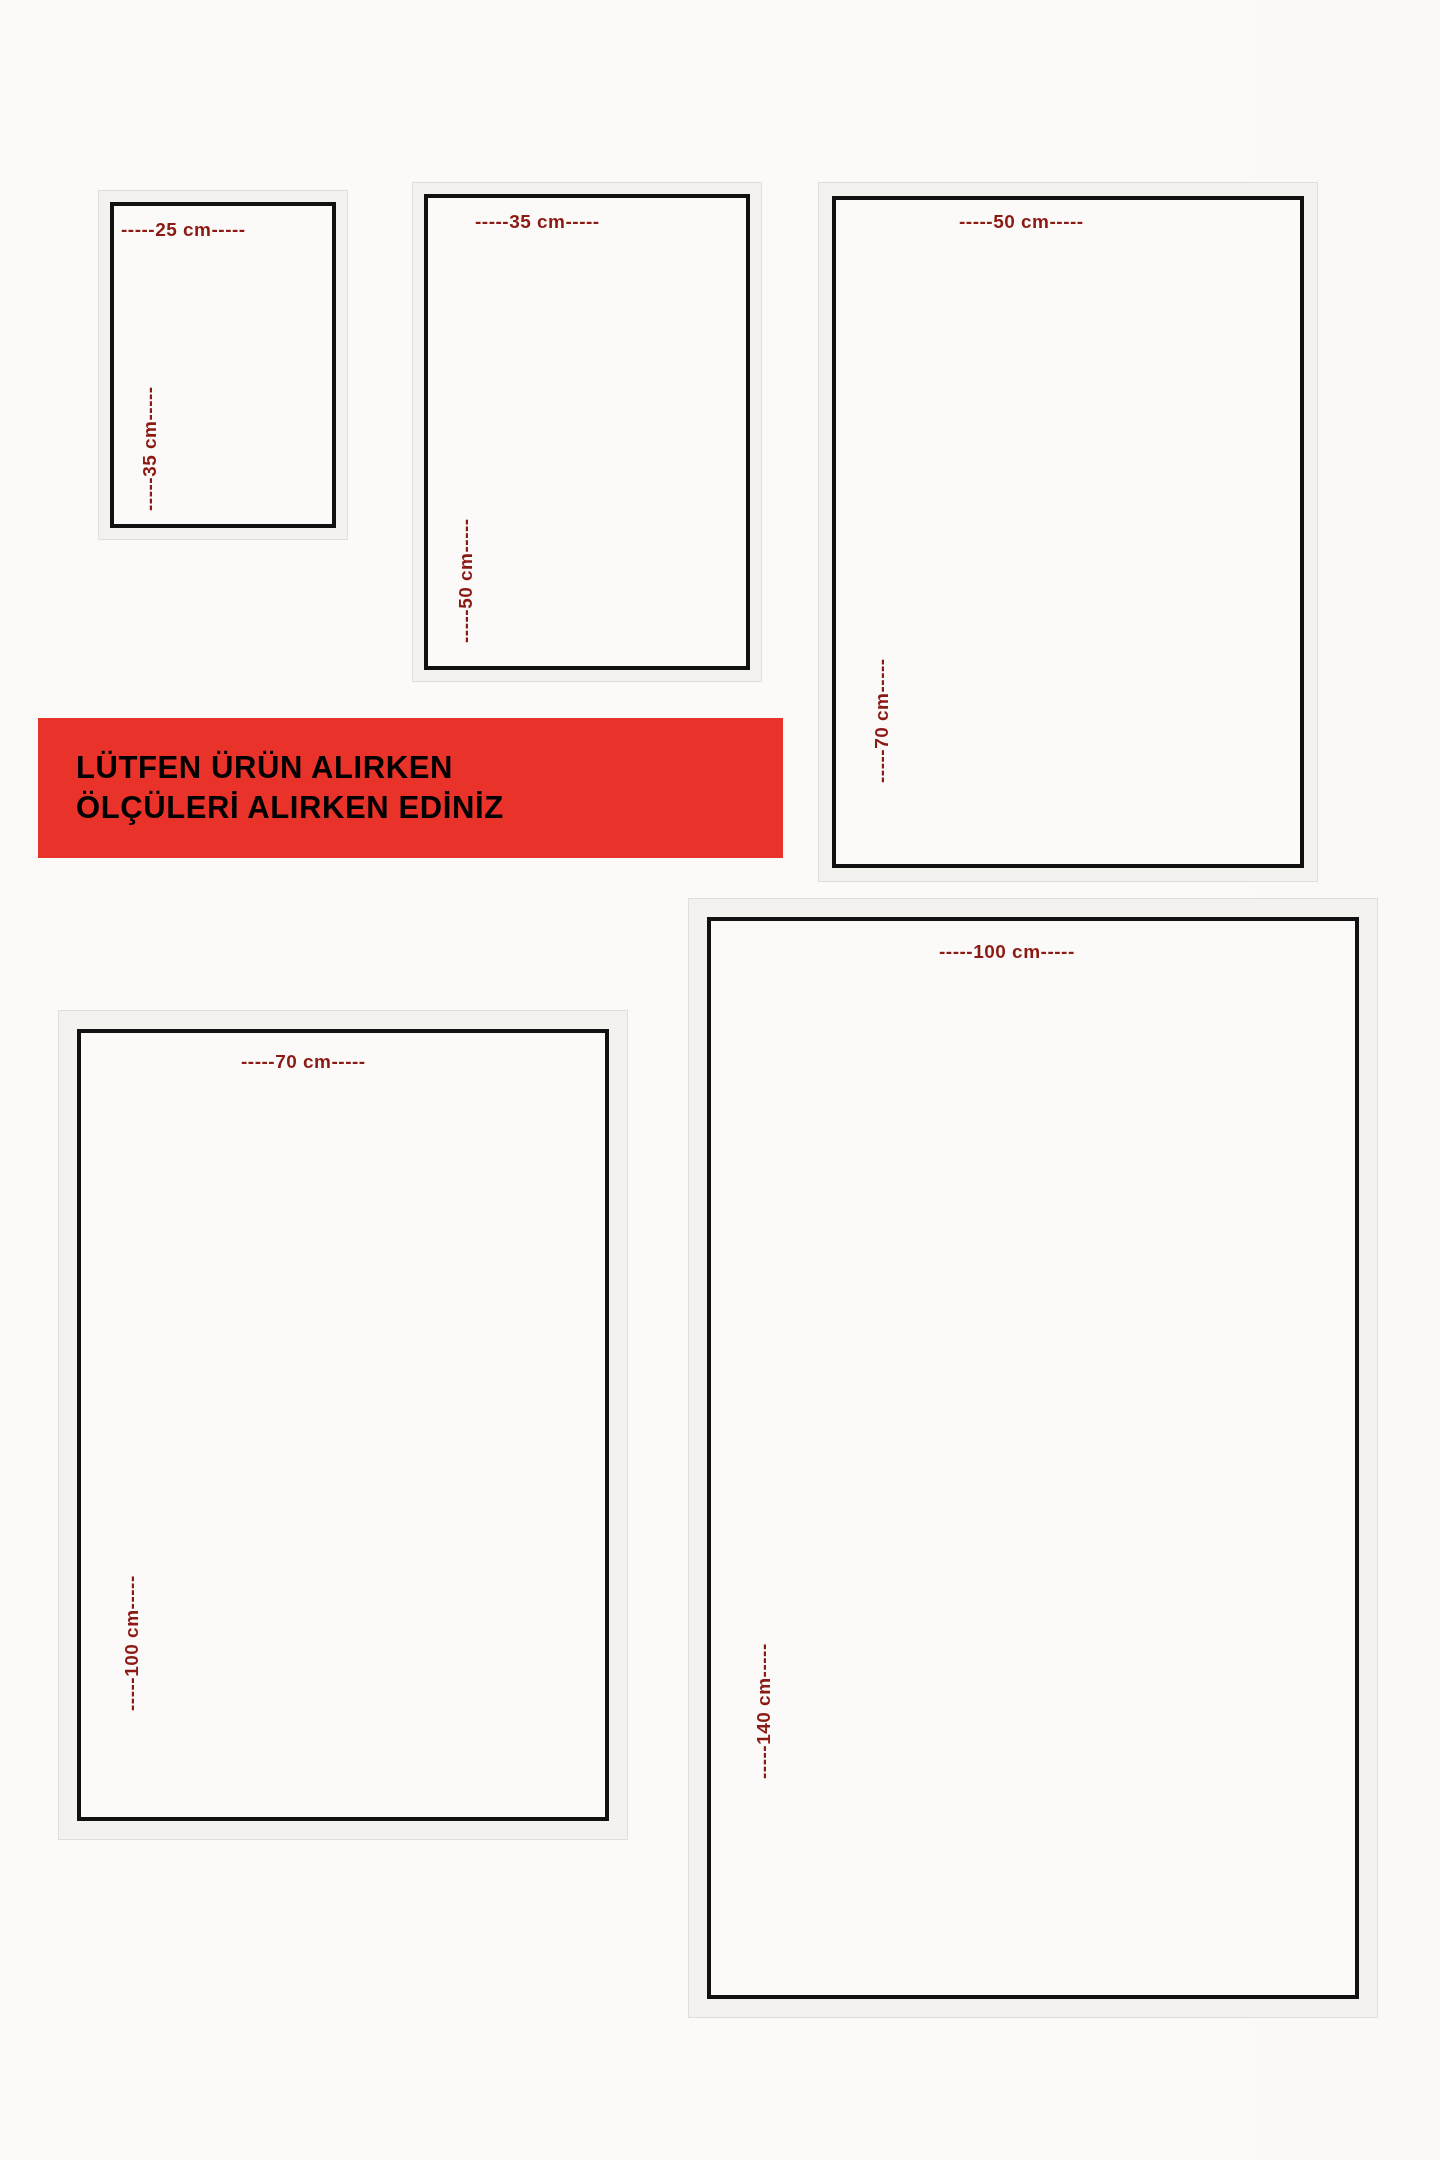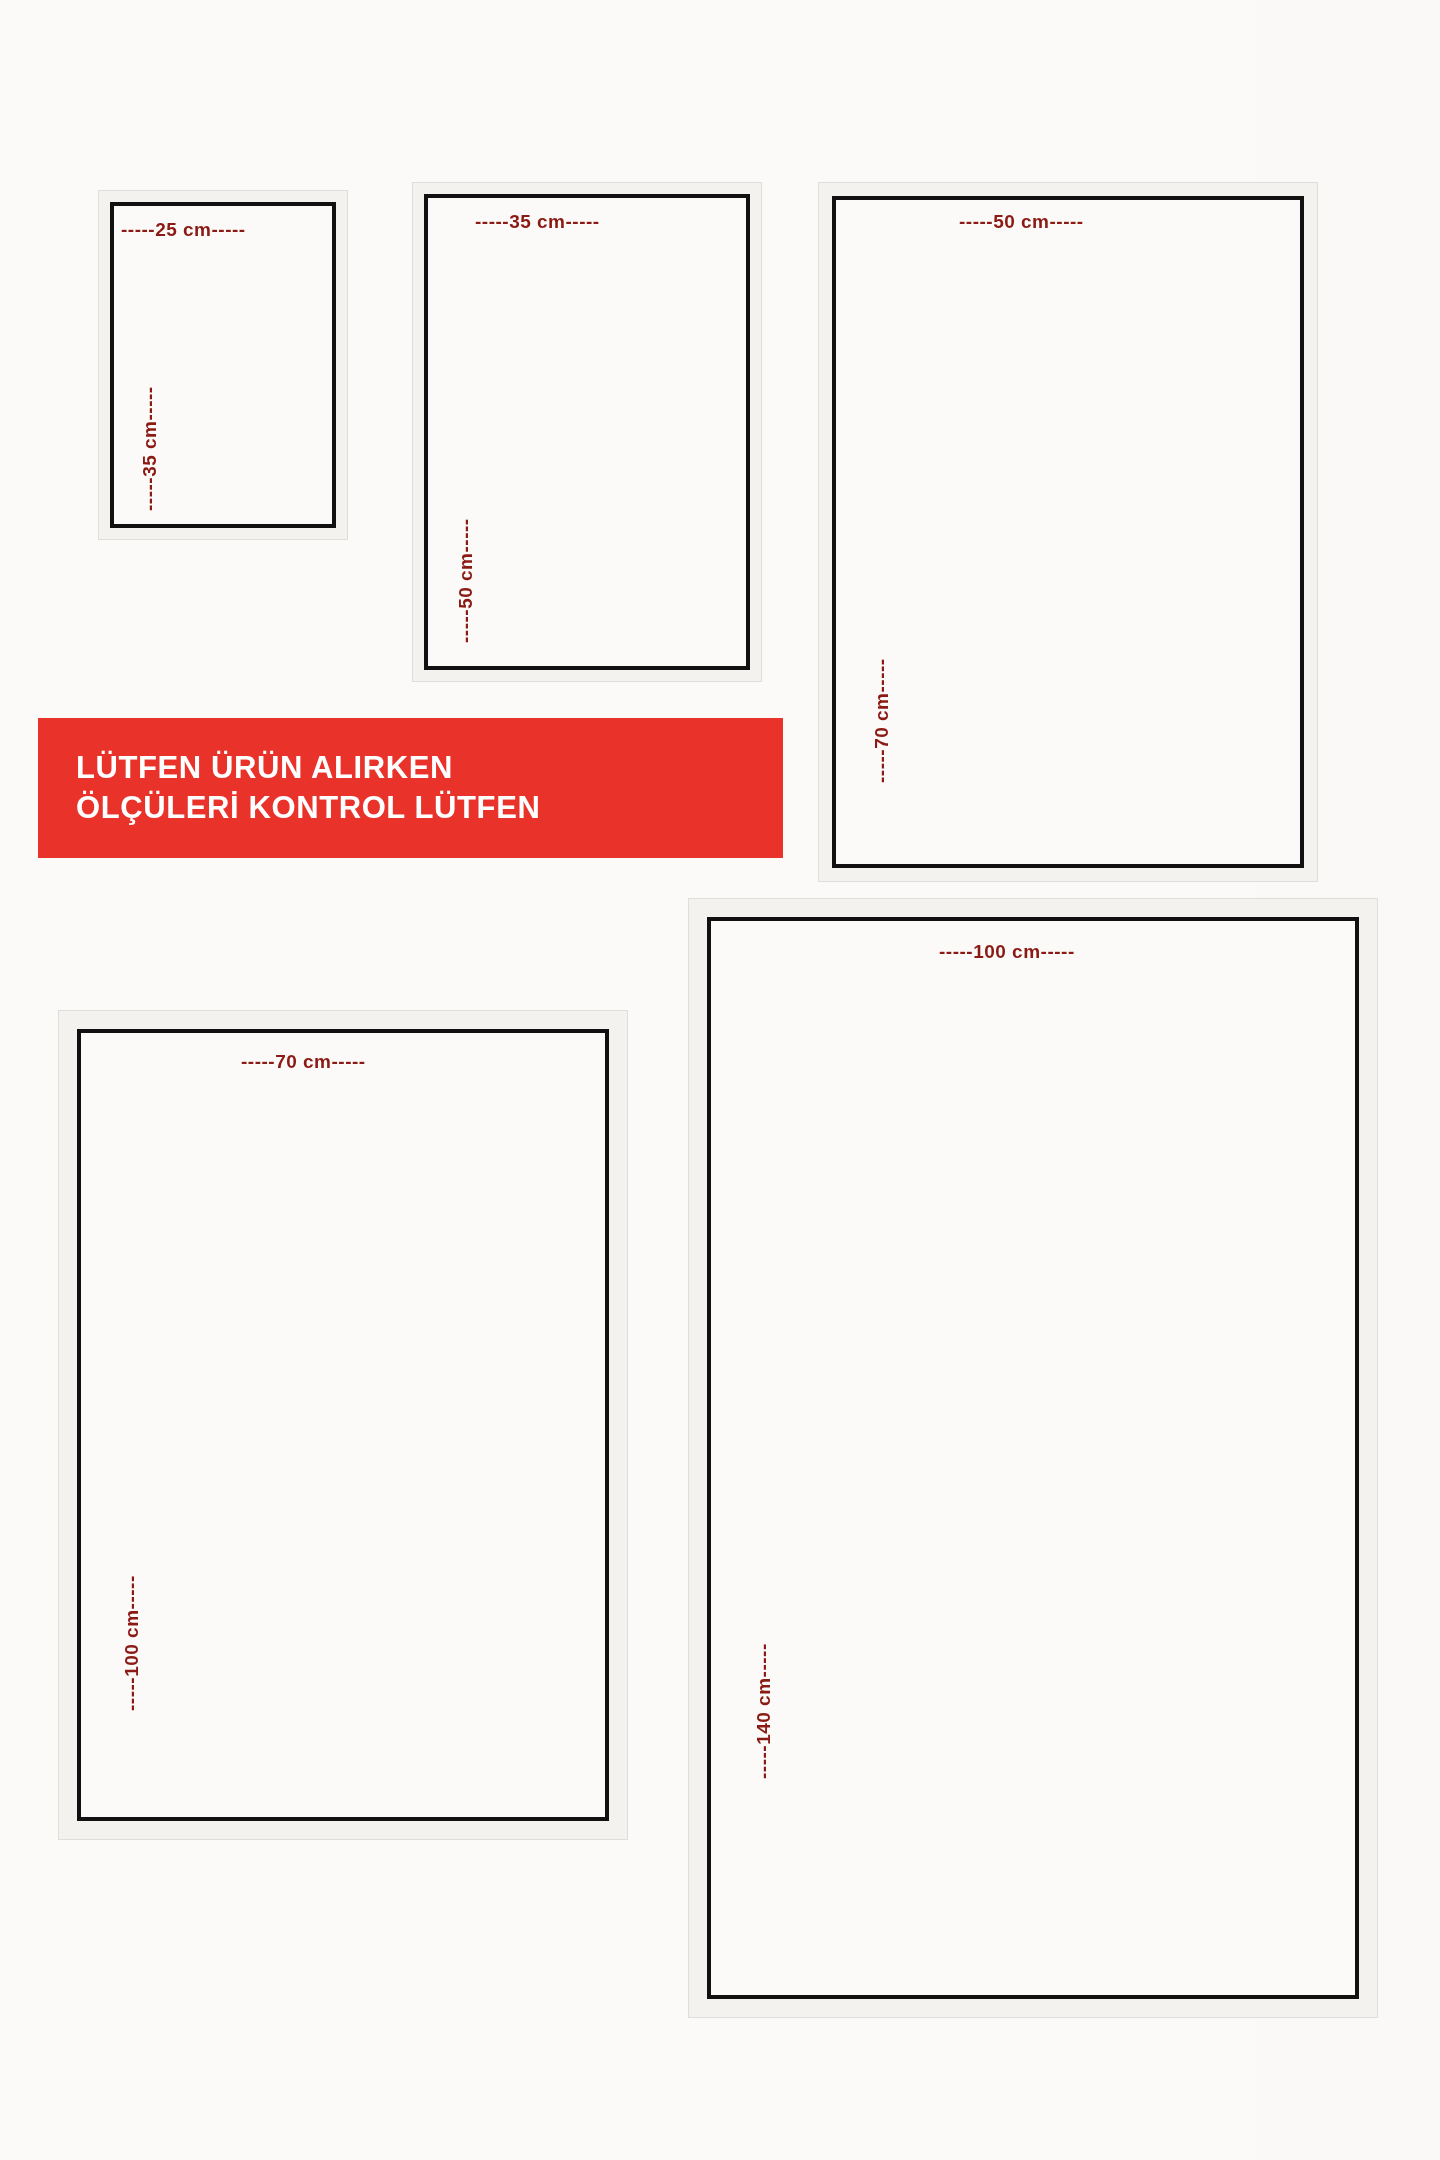--- a/index.html
+++ b/index.html
@@ -43,21 +43,21 @@
     white-space: nowrap;
     font-size: 19px;
   }
   .dim.vert {
     transform-origin: 0 0;
     transform: rotate(-90deg);
   }
   .banner {
     position: absolute;
     background: #e8322a;
-    color: #ffffff;
+    color: #000000;
     box-sizing: border-box;
     display: flex;
     flex-direction: column;
     justify-content: center;
     padding-left: 38px;
   }
   .banner div {
     font-size: 31px;
     font-weight: 700;
     letter-spacing: 0.6px;
@@ -94,16 +94,16 @@
   </div>
 
   <div class="frame" style="left:688px; top:898px; width:690px; height:1120px;">
     <div class="inner" style="left:18px; top:18px; right:18px; bottom:18px;"></div>
     <div class="dim" style="left:250px; top:42px; font-size:19px;">-----100 cm-----</div>
     <div class="dim vert" style="left:64px; top:880px; font-size:19px;">-----140 cm-----</div>
   </div>
 
   <div class="banner" style="left:38px; top:718px; width:745px; height:140px;">
     <div>LÜTFEN ÜRÜN ALIRKEN</div>
-    <div>ÖLÇÜLERİ KONTROL LÜTFEN</div>
+    <div>ÖLÇÜLERİ ALIRKEN EDİNİZ</div>
   </div>
 
 </div>
 
 </body></html>

